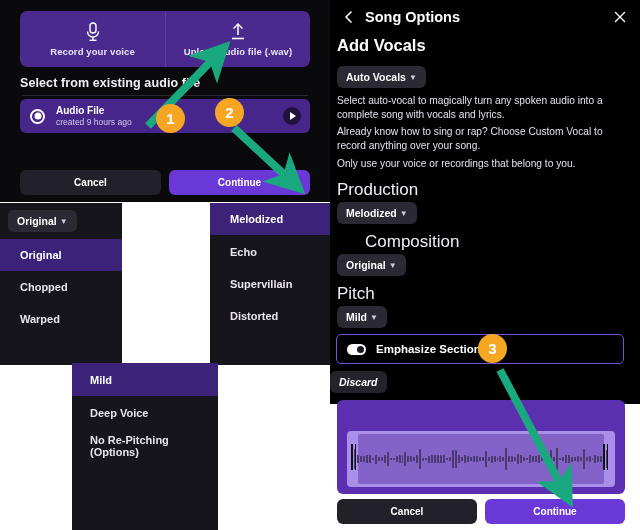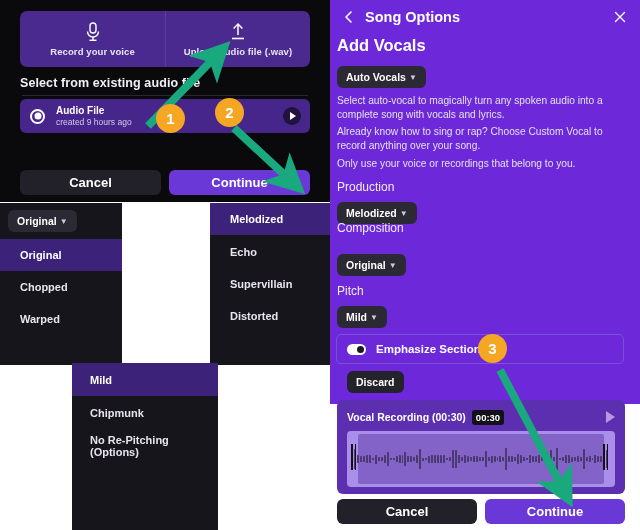--- a/index.html
+++ b/index.html
@@ -68,21 +68,21 @@
     border-top: 4px solid transparent; border-bottom: 4px solid transparent;
     margin-left: 2px;
   }
   .btn-row {
     position: absolute; left: 20px; top: 170px; width: 290px; height: 25px;
     display: flex; gap: 8px;
   }
   .btn {
     flex: 1 1 50%; border-radius: 6px;
     display: flex; align-items: center; justify-content: center;
-    font-size: 13px; font-weight: 700; color: #ffffff; cursor: pointer;
+    font-size: 10px; font-weight: 700; color: #ffffff; cursor: pointer;
   }
   .btn-cancel { background: #222028; }
   .btn-continue { background: #6a38d6; }
 
   
   .dd { position: absolute; background: #16151b; }
   .dd-item {
     display: flex; align-items: center;
     padding-left: 20px;
     font-size: 11px; color: #e7e4ee; font-weight: 600;
@@ -109,21 +109,21 @@
   #dd-production { left: 210px; top: 203px; width: 122px; height: 162px; }
   #dd-production .dd-item { height: 32.4px; }
 
   
   #dd-pitch { left: 72px; top: 363px; width: 146px; height: 167px; }
   #dd-pitch .dd-item { height: 33.4px; padding-left: 18px; }
 
   
   .right {
     position: absolute; left: 330px; top: 0; width: 310px; height: 404px;
-    background: #6d28d9;
+    background: #000000;
   }
   .rp-header {
     position: absolute; left: 0; top: 0; width: 310px; height: 34px;
     display: flex; align-items: center;
   }
   .back-arrow {
     margin-left: 12px; width: 14px; height: 14px; cursor: pointer;
     display: flex; align-items: center; justify-content: center;
   }
   .rp-title { margin-left: 9px; font-size: 14.5px; color: #ffffff; font-weight: 700; }
@@ -138,45 +138,45 @@
   #chip-autovocals { left: 337px; top: 66px; }
   .para {
     position: absolute; left: 337px; width: 288px;
     font-size: 10.2px; line-height: 14px; color: #e4e1ec; font-weight: 500;
   }
   #para-1 { top: 94px; }
   #para-2 { top: 125px; }
   #para-3 { top: 157px; }
   .grp-label {
     position: absolute; left: 337px;
-    font-size: 12px; color: #efedf4; font-weight: 500;
+    font-size: 17px; color: #efedf4; font-weight: 500;
   }
   #lbl-production { top: 180px; }
   #chip-production { left: 337px; top: 202px; }
-  #lbl-composition { top: 221px; }
+  #lbl-composition { top: 232px; margin-left: 28px; }
   #chip-composition { left: 337px; top: 254px; }
   #lbl-pitch       { top: 284px; }
   #chip-pitch      { left: 337px; top: 306px; }
 
   .emph-box {
     position: absolute; left: 336px; top: 334px; width: 288px; height: 30px;
     border: 1px solid #7b4fd6; border-radius: 5px;
     display: flex; align-items: center;
   }
   .toggle {
     margin-left: 10px; width: 19px; height: 11px; border-radius: 6px;
     background: #ffffff; position: relative; cursor: pointer; flex: none;
   }
   .toggle::after {
     content: ""; position: absolute; right: 2px; top: 2px;
     width: 7px; height: 7px; border-radius: 50%; background: #1b1920;
   }
   .emph-label { margin-left: 10px; font-size: 11.5px; color: #ffffff; font-weight: 600; }
 
-  #chip-discard { left: 347px; top: 371px; }
+  #chip-discard { left: 330px; top: 371px; font-style: italic; }
   .chip.discard { background: #24222b; }
 
   .rec-card {
     position: absolute; left: 337px; top: 400px; width: 288px; height: 94px;
     background: #5b2fb0; border-radius: 6px;
   }
   .rec-head {
     position: absolute; left: 10px; top: 9px; right: 10px; height: 16px;
     display: flex; align-items: center;
   }
@@ -294,21 +294,21 @@
 
   <div class="dd" id="dd-production">
     <div class="dd-item sel">Melodized</div>
     <div class="dd-item">Echo</div>
     <div class="dd-item">Supervillain</div>
     <div class="dd-item">Distorted</div>
   </div>
 
   <div class="dd" id="dd-pitch">
     <div class="dd-item sel">Mild</div>
-    <div class="dd-item">Chipmunk</div>
+    <div class="dd-item">Deep Voice</div>
     <div class="dd-item">No Re-Pitching (Options)</div>
   </div>
 
   <div class="right">
     <div class="rp-header">
       <span class="back-arrow">
         <svg viewBox="0 0 14 14" width="14" height="14">
           <polyline points="9,2 4,7 9,12" fill="none" stroke="#fff" stroke-width="1.6" stroke-linecap="round" stroke-linejoin="round"></polyline>
         </svg>
       </span>
@@ -352,25 +352,20 @@
   </span>
 
   <div class="emph-box">
     <span class="toggle"></span>
     <span class="emph-label">Emphasize Section</span>
   </div>
 
   <span class="chip discard chip-abs" id="chip-discard">Discard</span>
 
   <div class="rec-card">
-    <div class="rec-head">
-      <span class="rec-title">Vocal Recording (00:30)</span>
-      <span class="rec-time">00:30</span>
-      <span class="rec-play"></span>
-    </div>
     <div class="wave-outer">
       <div class="wave-inner"></div>
     </div>
     <div class="wave-bars" id="wave-bars">
         <span class="wb" style="height: 20.5px;"></span>
         <span class="wb" style="height: 8.9px;"></span>
         <span class="wb" style="height: 6.7px;"></span>
         <span class="wb" style="height: 5.7px;"></span>
         <span class="wb" style="height: 8.1px;"></span>
         <span class="wb" style="height: 8.4px;"></span>

